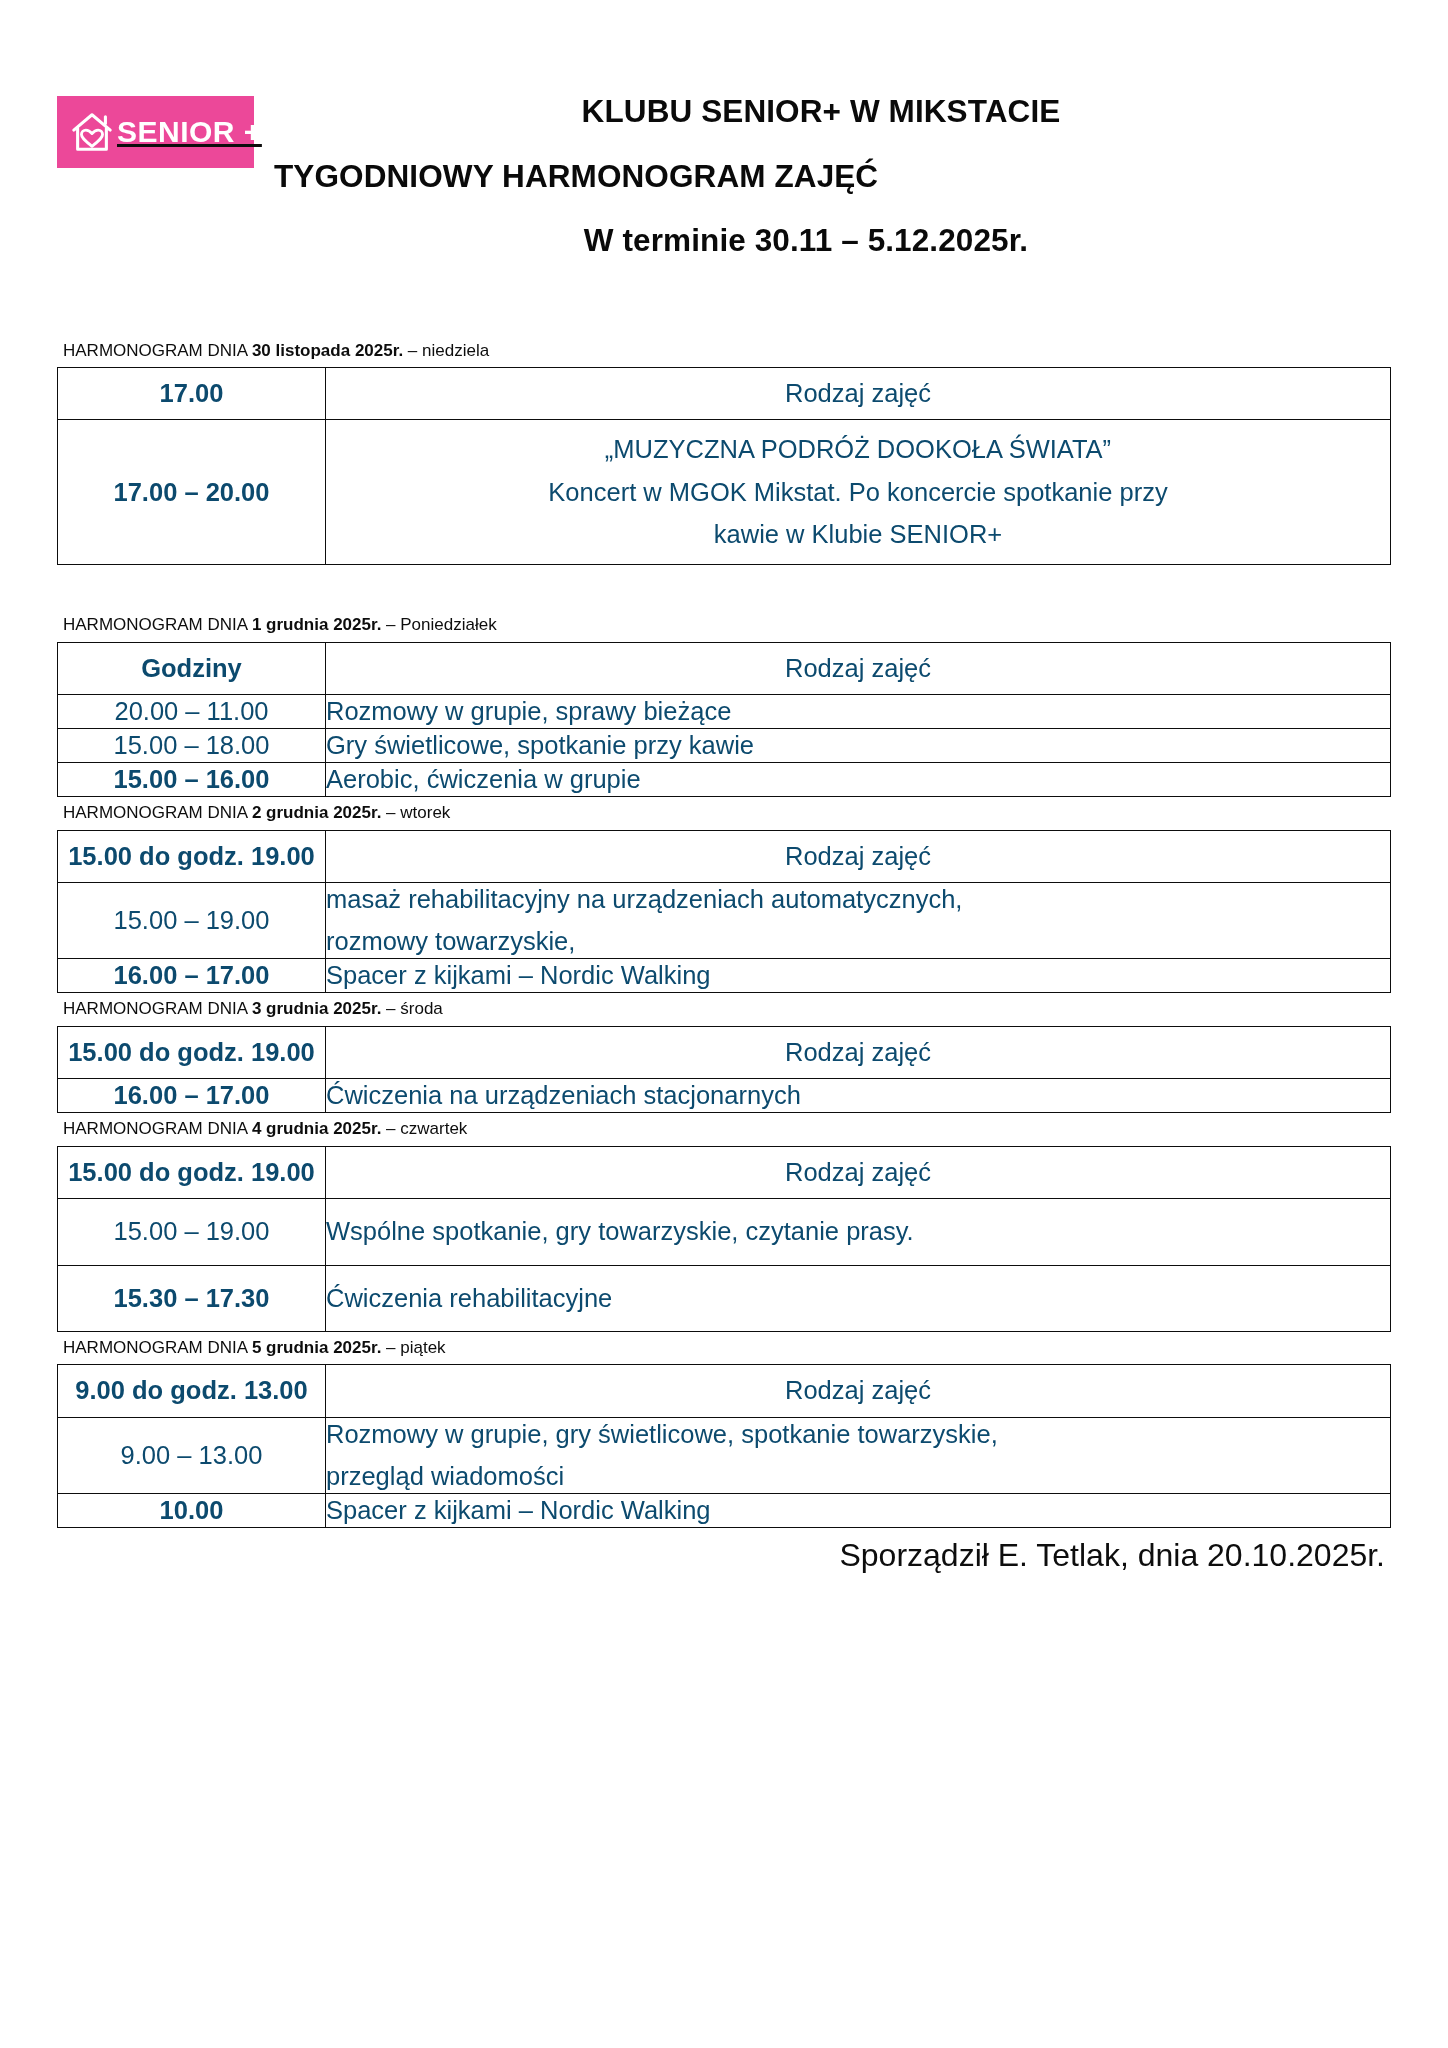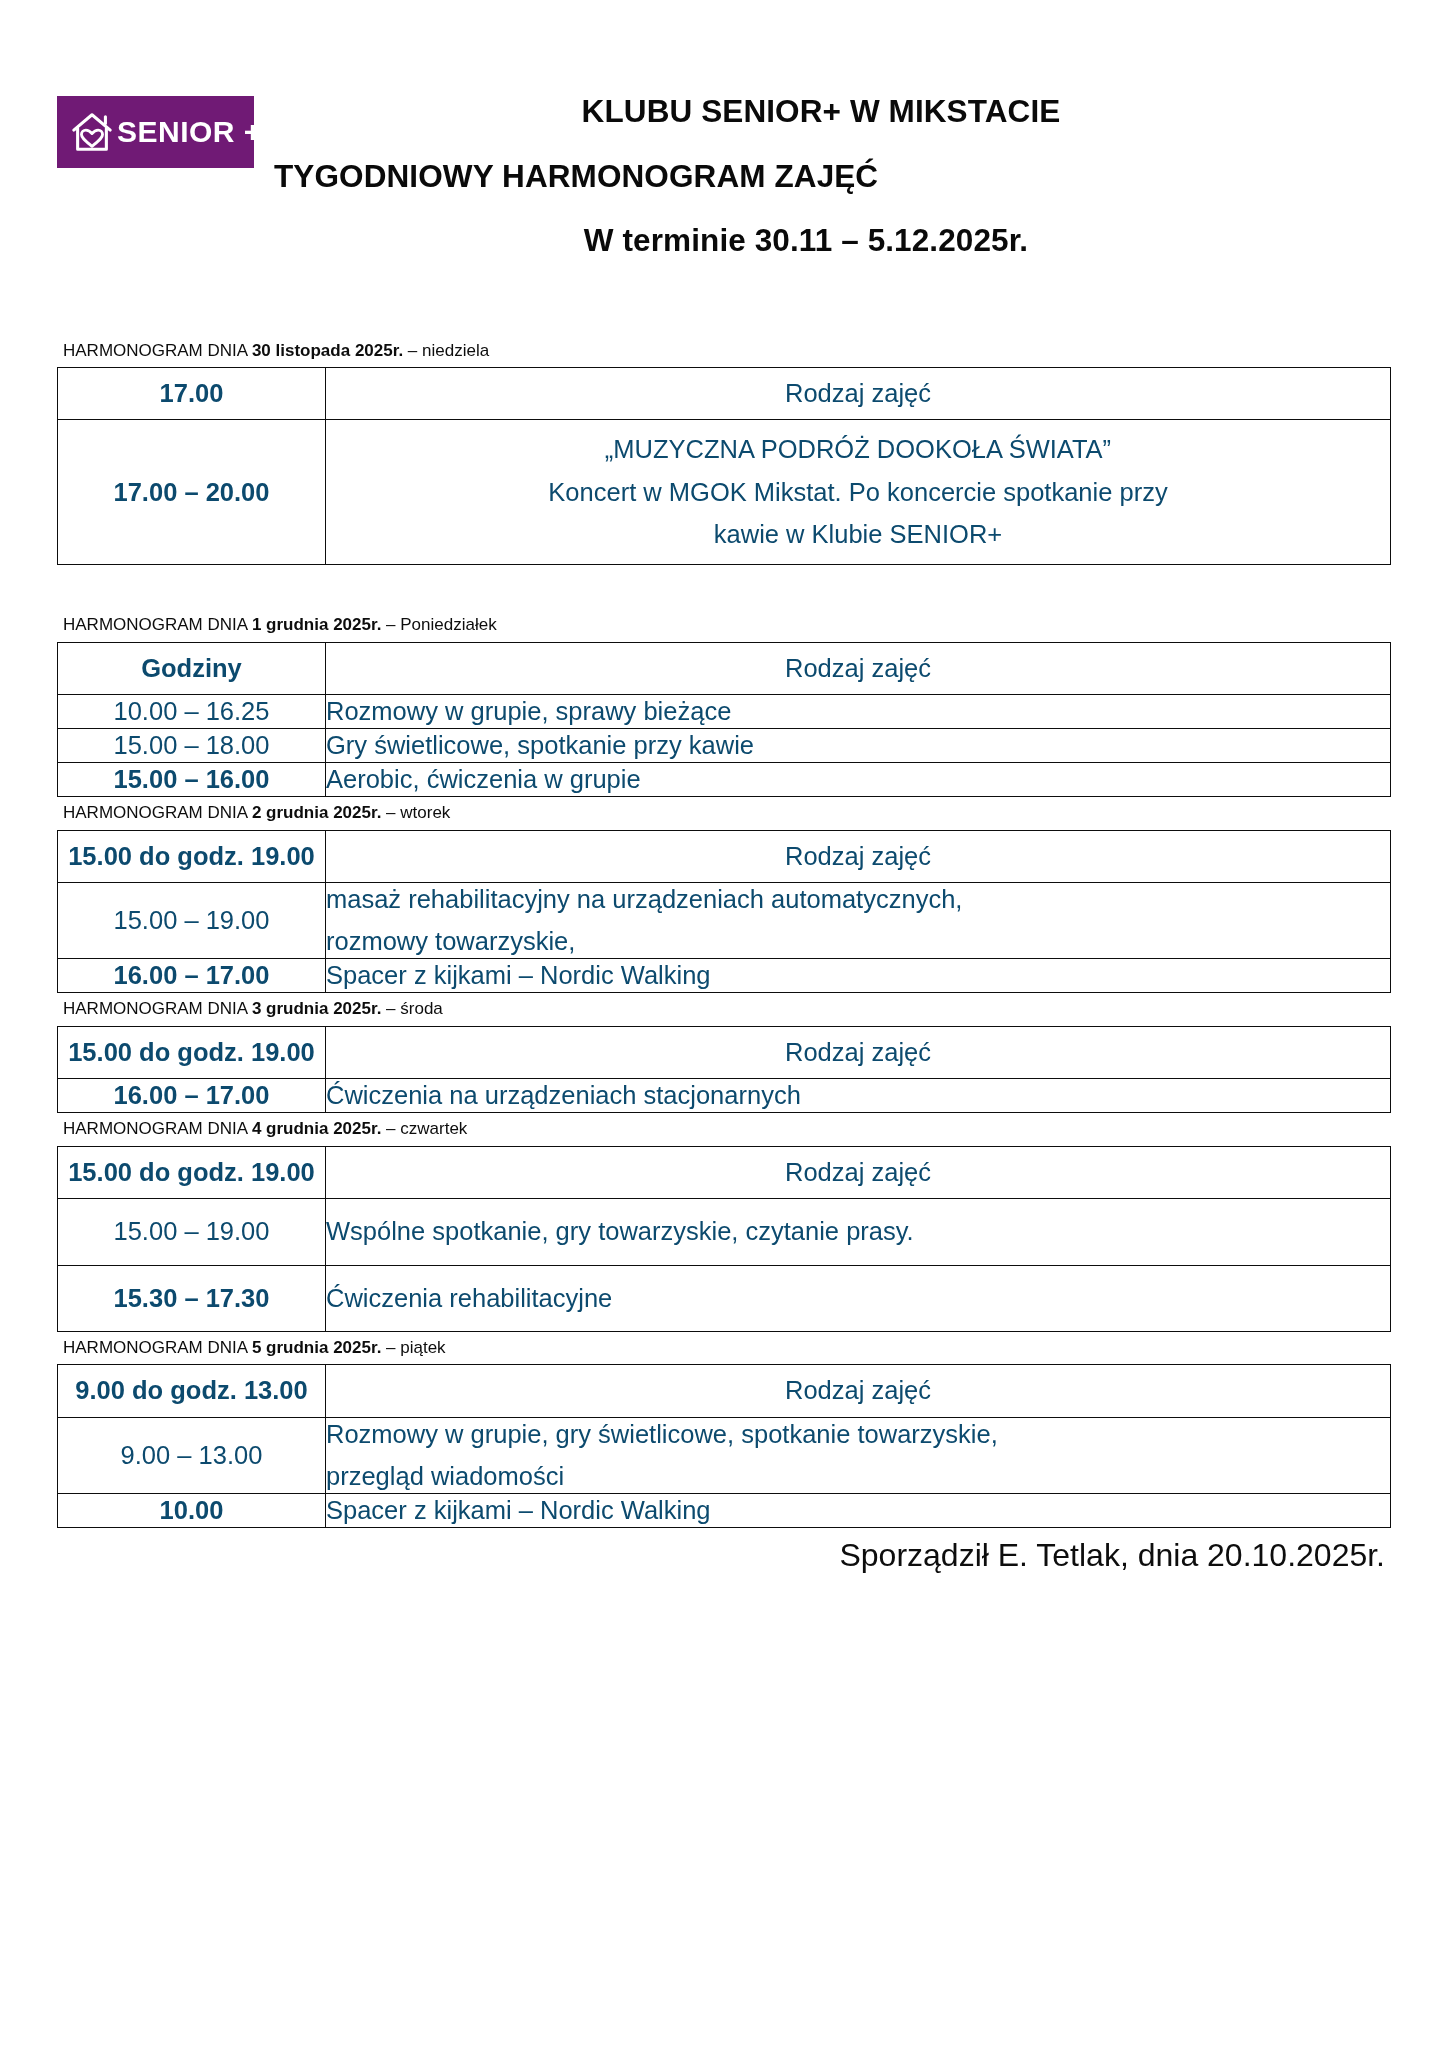--- a/index.html
+++ b/index.html
@@ -30,26 +30,27 @@
     display: flex;
     align-items: flex-start;
     padding: 96px 0 0 0;
   }
 
   .logo-box {
     flex: 0 0 auto;
     width: 197px;
     height: 72px;
     margin-left: 57px;
-    background: #701a75;
+    background: #ec4899;
     display: flex;
     align-items: center;
     justify-content: flex-start;
     box-sizing: border-box;
     padding-left: 12px;
+    text-decoration: underline;
   }
   .logo-mark {
     width: 46px;
     height: 46px;
     flex: 0 0 auto;
     display: block;
   }
   .logo-text {
     color: #ffffff;
     font-family: "Liberation Sans", sans-serif;
@@ -206,21 +207,21 @@
         <colgroup>
             <col class="c-time">
             <col>
           </colgroup>
         <tbody>
           <tr>
             <td class="cell-time b">Godziny</td>
             <td class="cell-desc hdr">Rodzaj zajęć</td>
           </tr>
           <tr>
-            <td class="cell-time">10.00 – 16.25</td>
+            <td class="cell-time">20.00 – 11.00</td>
             <td class="cell-desc">Rozmowy w grupie, sprawy bieżące</td>
           </tr>
           <tr>
             <td class="cell-time">15.00 – 18.00</td>
             <td class="cell-desc">Gry świetlicowe, spotkanie przy kawie</td>
           </tr>
           <tr>
             <td class="cell-time b">15.00 – 16.00</td>
             <td class="cell-desc b">Aerobic, ćwiczenia w grupie</td>
           </tr>

